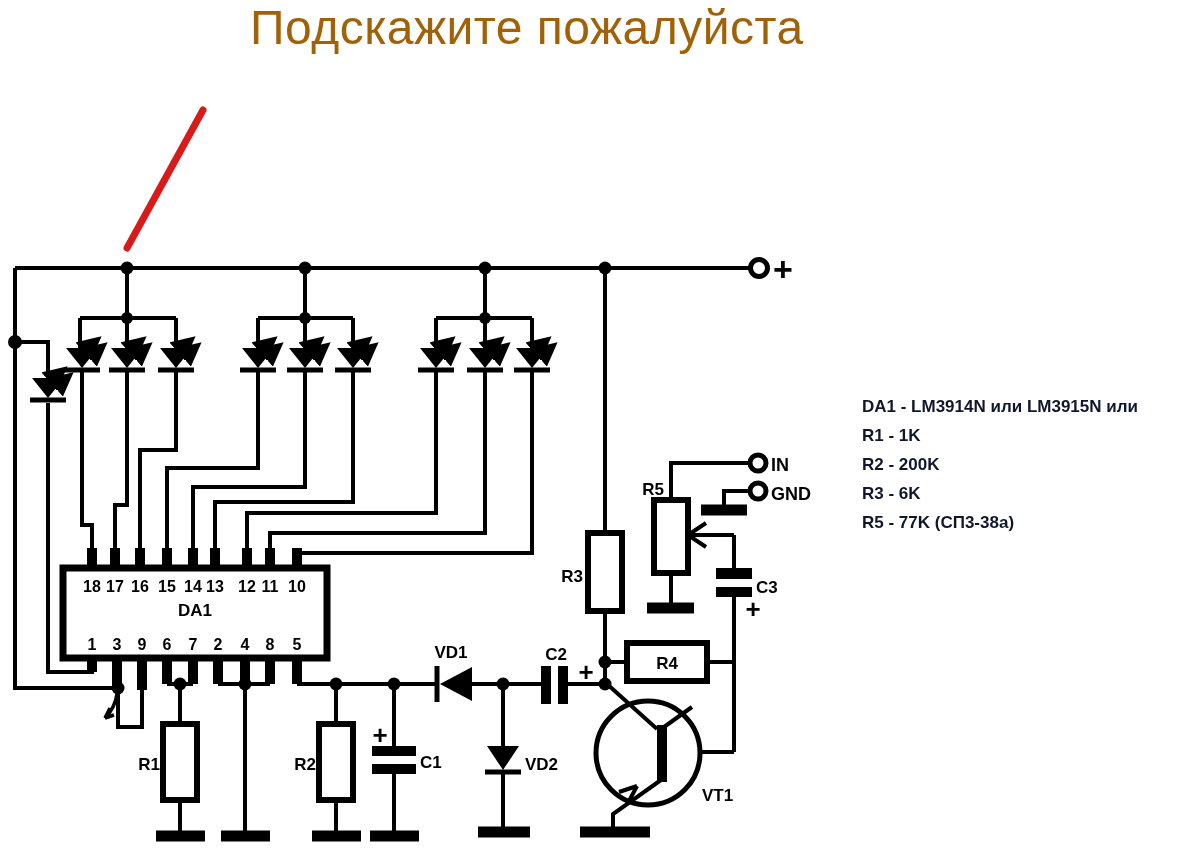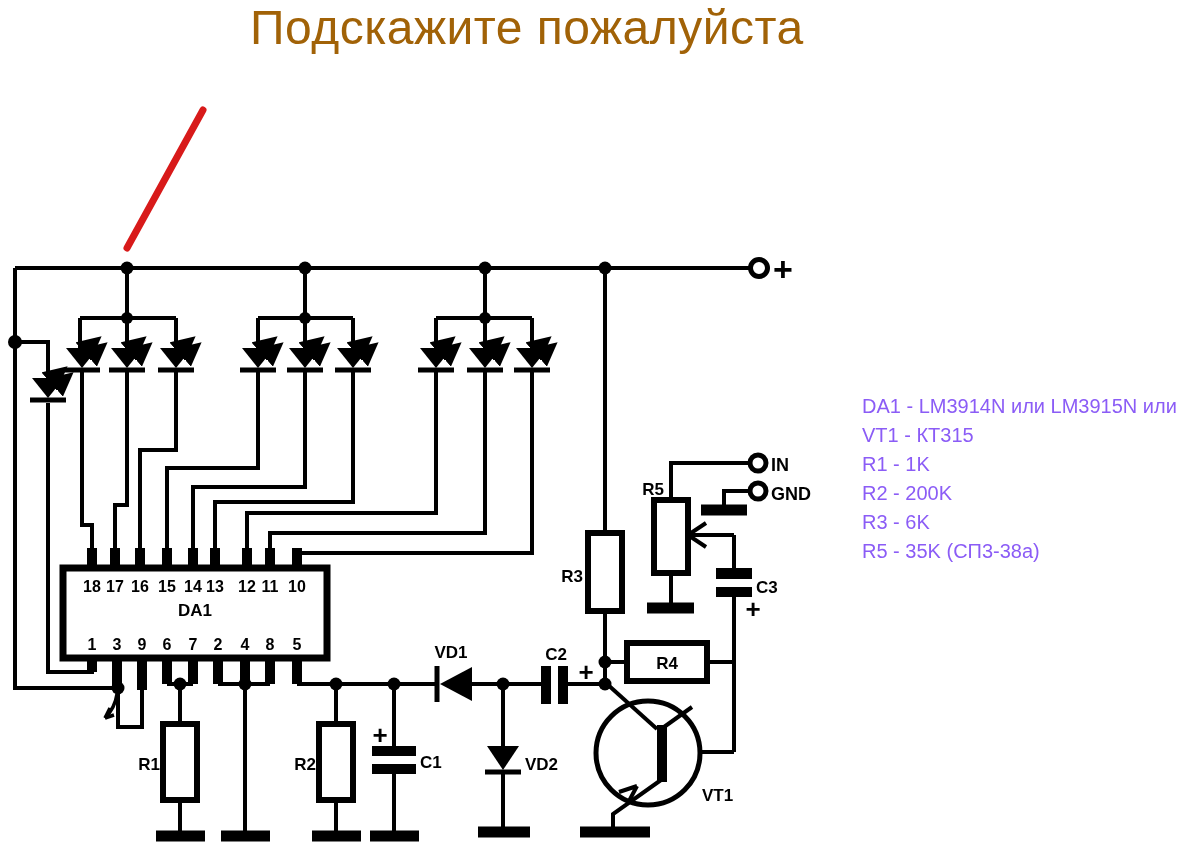--- a/index.html
+++ b/index.html
@@ -1,44 +1,43 @@
 <!DOCTYPE html>
 <html><head>
 <meta charset="utf-8">
 <style>
   html,body{margin:0;padding:0;background:#ffffff;}
   .page{position:relative;width:1200px;height:864px;background:#ffffff;overflow:hidden;
         font-family:"Liberation Sans",sans-serif;}
   .title{position:absolute;left:218px;top:2px;color:#a16207;font-size:48px;
          letter-spacing:0.5px;line-height:52px;white-space:nowrap;margin-left:32px;}
-  .parts{position:absolute;left:862px;top:392px;color:#8b5cf6;font-size:20px;
-         font-weight:400;line-height:29px;white-space:nowrap;}
+  .parts{position:absolute;left:862px;top:392px;color:#0f172a;font-size:17px;
+         font-weight:700;line-height:29px;white-space:nowrap;}
   svg text{font-family:"Liberation Sans",sans-serif;fill:#000;}
   .pin-num{font-size:16px;font-weight:700;}
   .ref{font-size:17px;font-weight:700;}
   .term-lbl{font-size:18px;font-weight:700;}
 </style>
 </head>
 <body>
 
 <div class="page">
 
   
   <div class="title">
     <div>Подскажите пожалуйста</div>
   </div>
 
   
   <div class="parts">
     <div>DA1 - LM3914N или LM3915N или</div>
-    <div>VT1 - КТ315</div>
     <div>R1 - 1K</div>
     <div>R2 - 200K</div>
     <div>R3 - 6K</div>
-    <div>R5 - 35K (СП3-38а)</div>
+    <div>R5 - 77K (СП3-38а)</div>
   </div>
 
   
   <svg width="1200" height="864" viewBox="0 0 1200 864">
     <defs>
       <marker id="ah" markerWidth="8" markerHeight="8" refX="6" refY="4" orient="auto">
         <path d="M0,0 L8,4 L0,8 z" fill="#000"></path>
       </marker>
 
       <g id="led">

